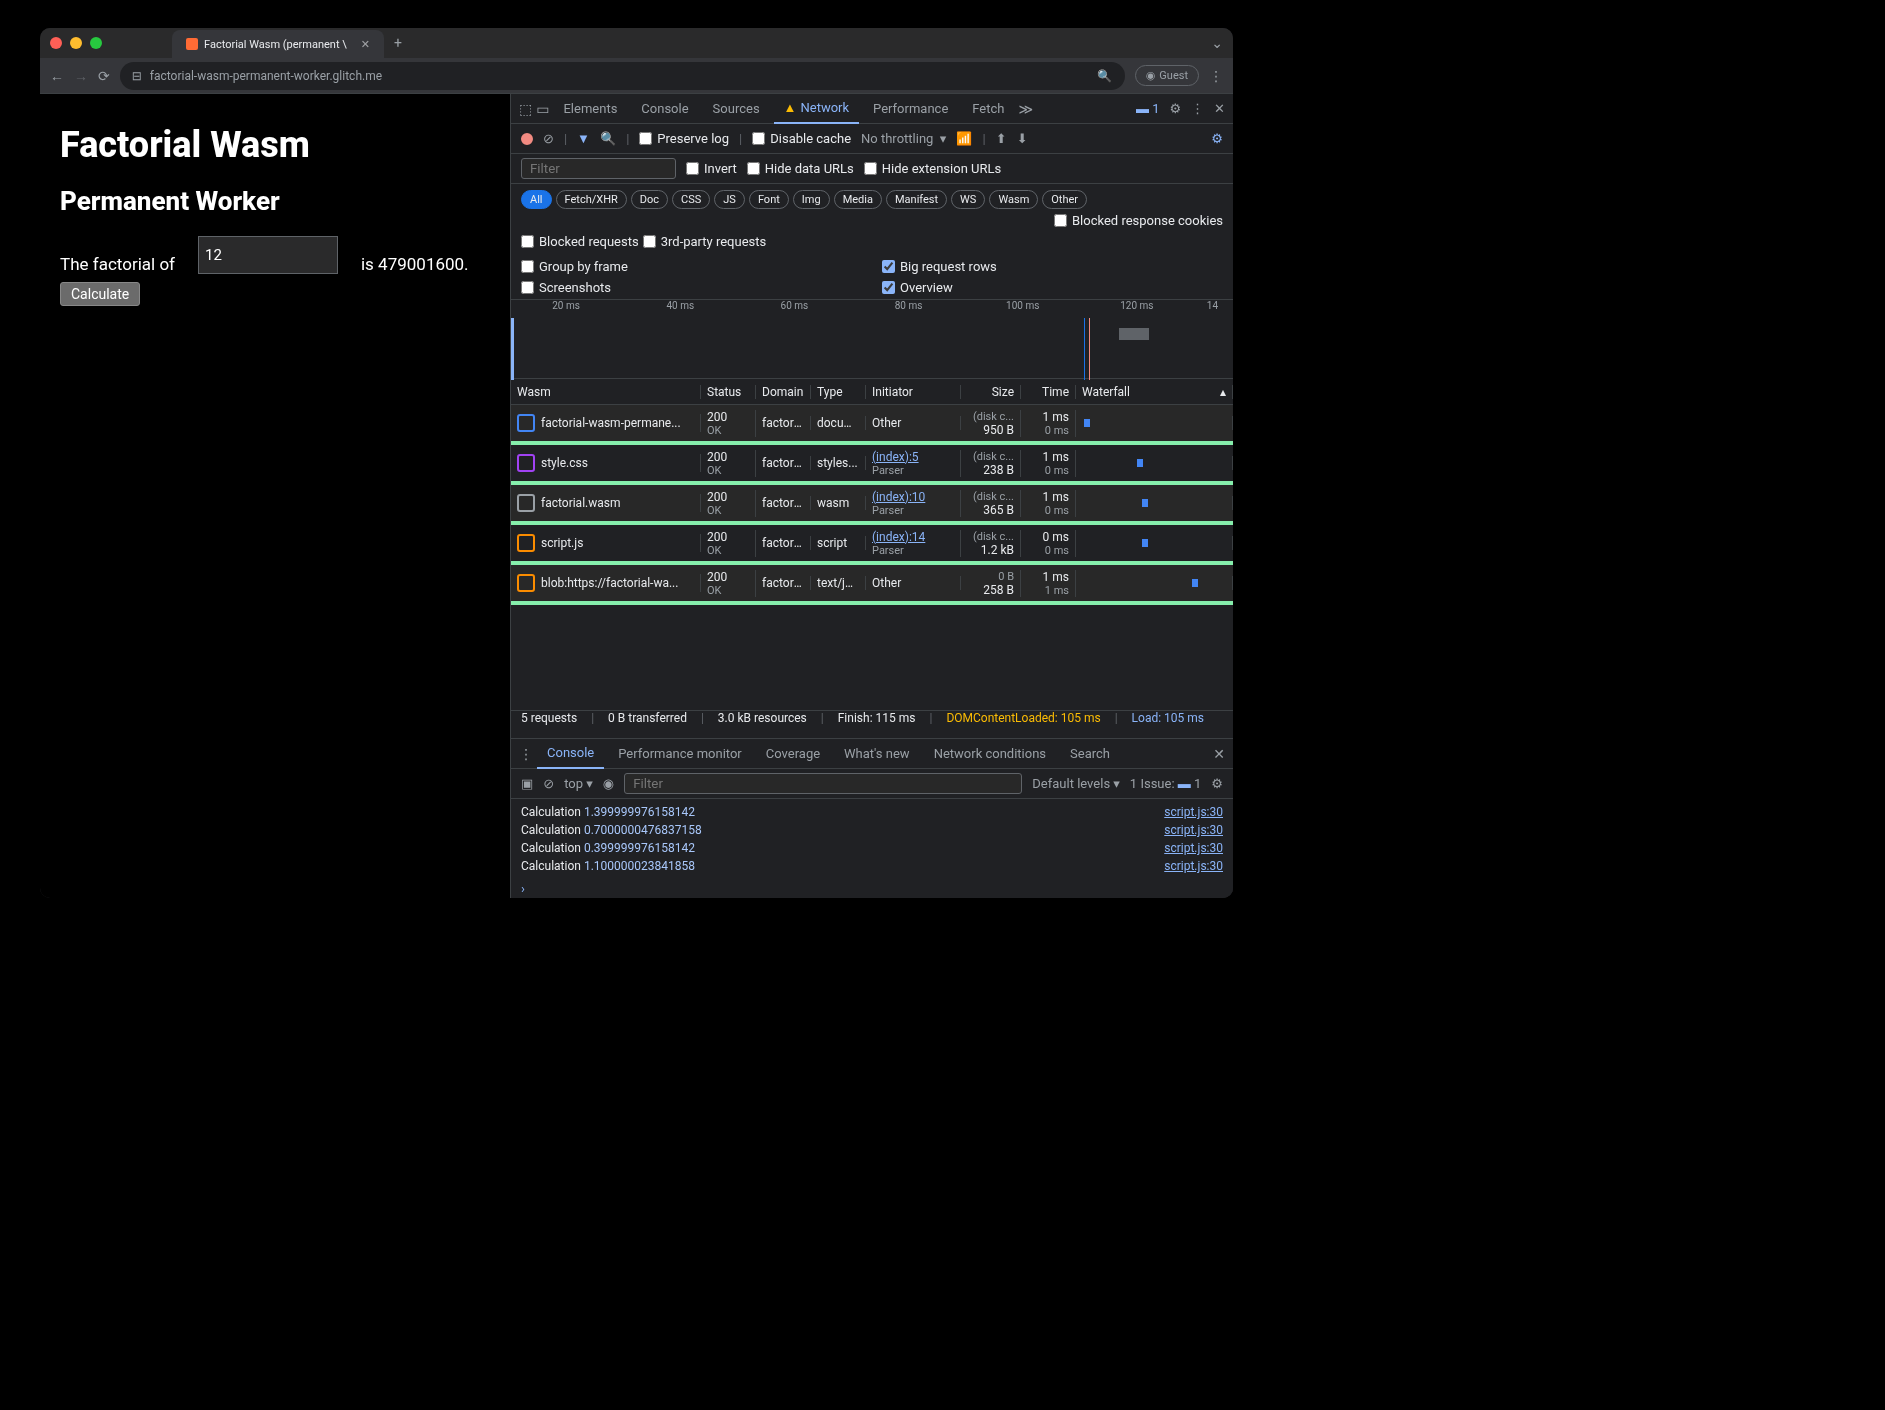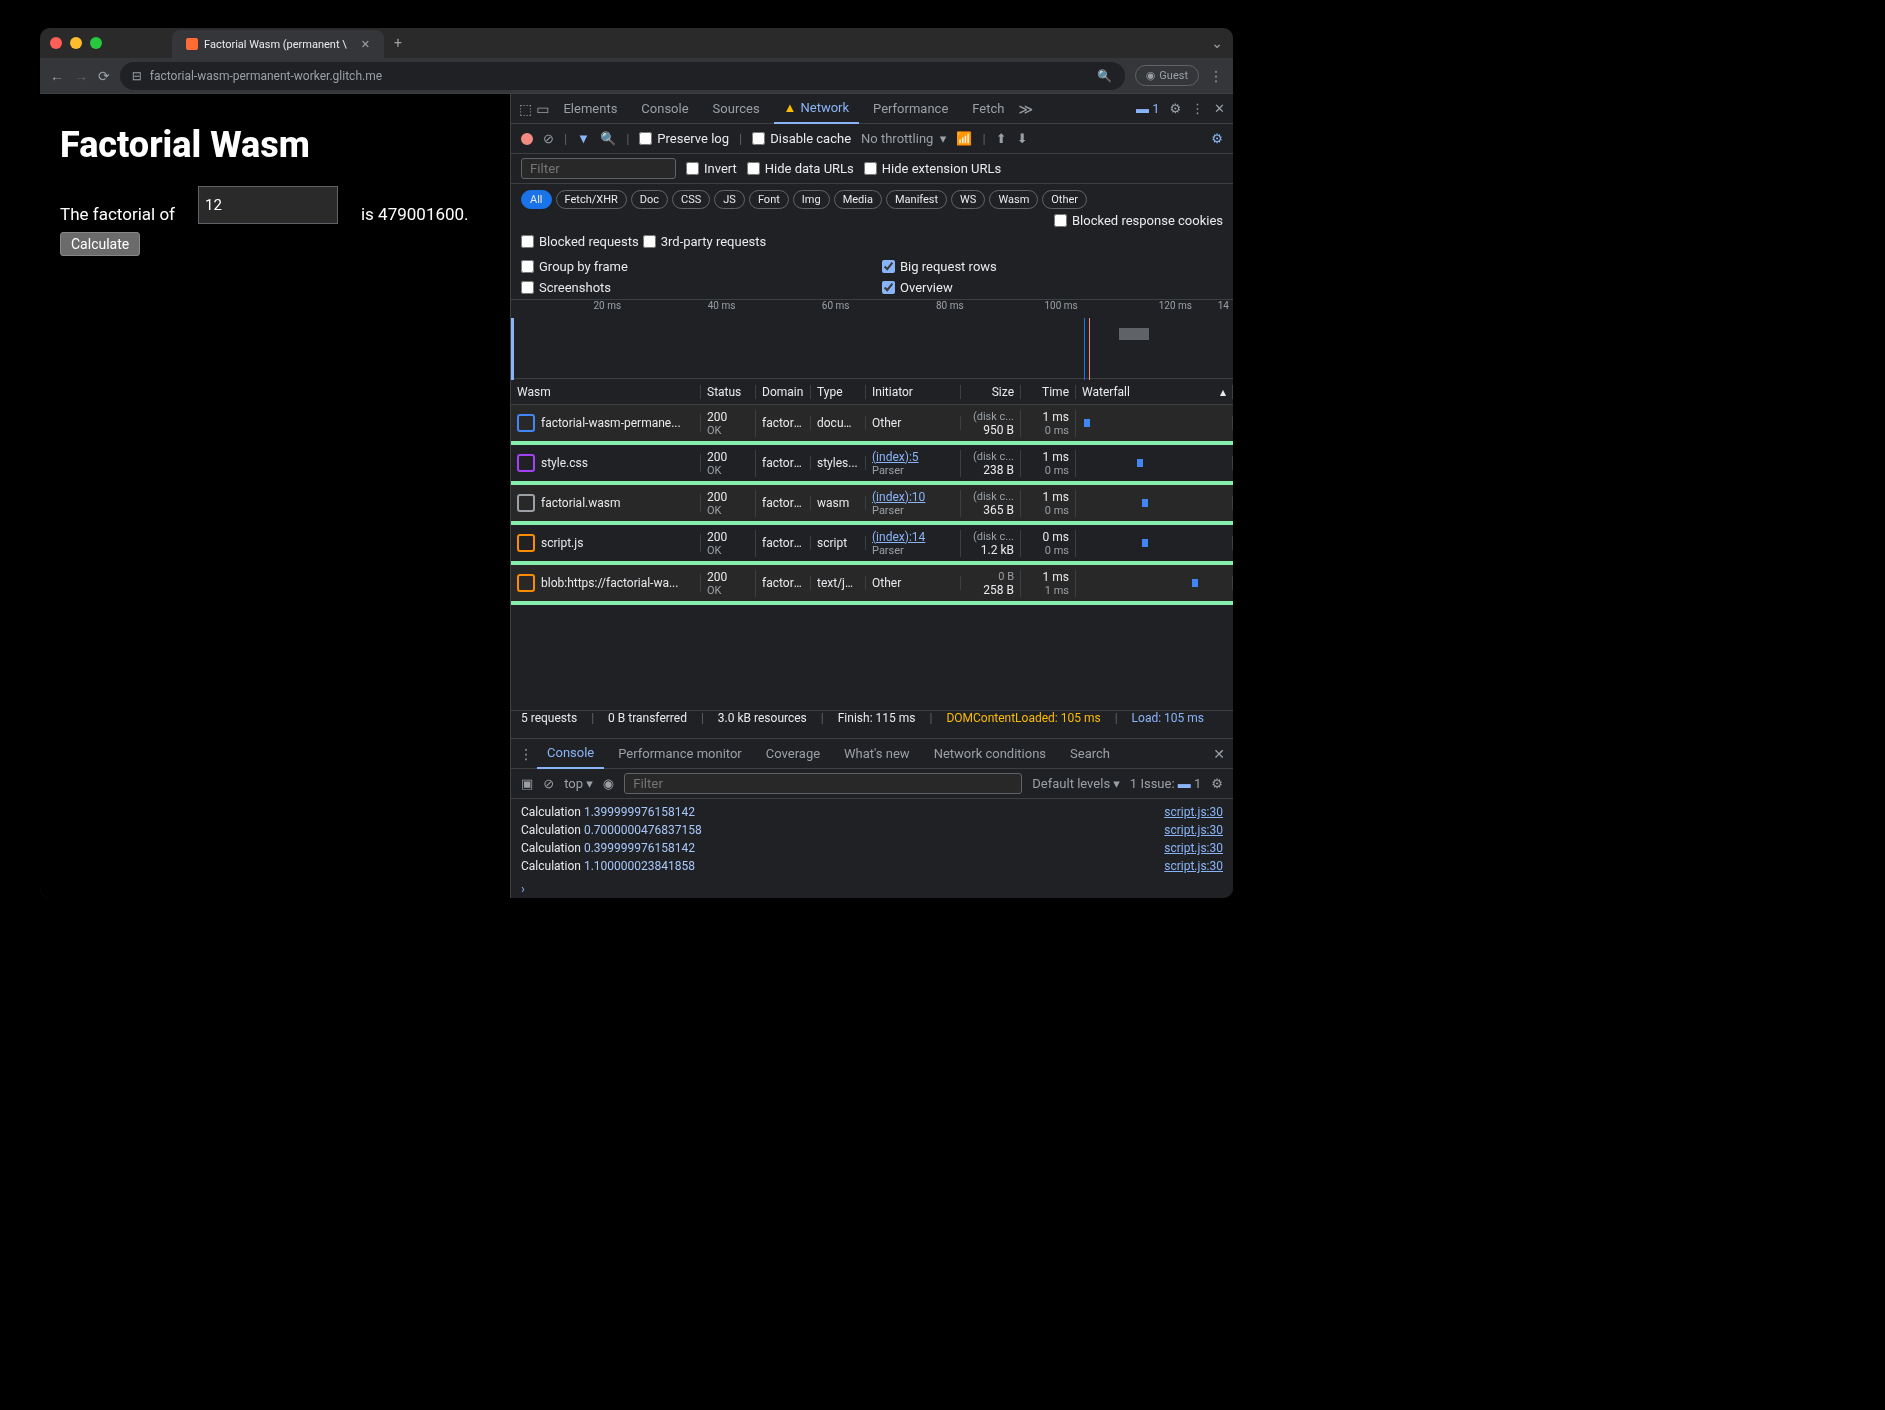--- a/index.html
+++ b/index.html
@@ -35,21 +35,21 @@
 .filter-input{background:#282828;border:1px solid #5f6368;padding:2px 8px;color:#9aa0a6;border-radius:3px;width:155px}
 .chk{display:flex;align-items:center;gap:5px;color:#e8eaed}
 .chk input{accent-color:#8ab4f8}
 .pills{display:flex;gap:4px;padding:6px 10px;flex-wrap:wrap;align-items:center}
 .pill{border:1px solid #5f6368;border-radius:10px;padding:2px 8px;font-size:11px;color:#e8eaed;cursor:pointer}
 .pill.active{background:#1a73e8;border-color:#1a73e8}
 .opts{display:flex;padding:4px 10px;gap:20px}
 .opts-col{display:flex;flex-direction:column;gap:6px}
 .timeline{height:80px;border-top:1px solid #3c4043;border-bottom:1px solid #3c4043;position:relative;background:#202124}
 .tl-labels{display:flex;height:18px;font-size:10px;color:#9aa0a6}
-.tl-labels span{flex:1;text-align:right;padding-right:4px}
+.tl-labels span{flex:1;text-align:center;padding-right:4px}
 .tl-body{height:62px;position:relative;border-left:3px solid #8ab4f8}
 .vline{position:absolute;top:0;bottom:0;width:1px}
 .vline.b{background:#1a73e8;left:570px}
 .vline.r{background:#f28b82;left:575px}
 .table{flex:1;overflow:auto;background:#202124}
 .thead{display:flex;border-bottom:1px solid #3c4043;height:26px;align-items:center;font-size:12px;color:#e8eaed}
 .th,.td{padding:0 6px;border-right:1px solid #3c4043;overflow:hidden;text-overflow:ellipsis;white-space:nowrap}
 .c-name{width:190px}.c-status{width:55px}.c-domain{width:55px}.c-type{width:55px}.c-init{width:95px}.c-size{width:60px;text-align:right}.c-time{width:55px;text-align:right}.c-wf{flex:1}
 .trow{display:flex;height:40px;align-items:center;border-bottom:4px solid #86efac;font-size:12px}
 .trow:nth-child(odd){background:#282828}
@@ -107,20 +107,21 @@
     <div class="guest">
       <span>◉</span>
       <span>Guest</span>
     </div>
     <span class="nav-ico">⋮</span>
   </div>
 
   <div class="body">
     <div class="page">
       <h1>Factorial Wasm</h1>
+      <h2>Permanent Worker</h2>
       <div class="page-row">
         <span>The factorial of</span>
         <input value="12" style="">
         <span>is 479001600.</span>
       </div>
       <button>Calculate</button>
     </div>
 
     <div class="devtools">
       <div class="dt-tabs">

